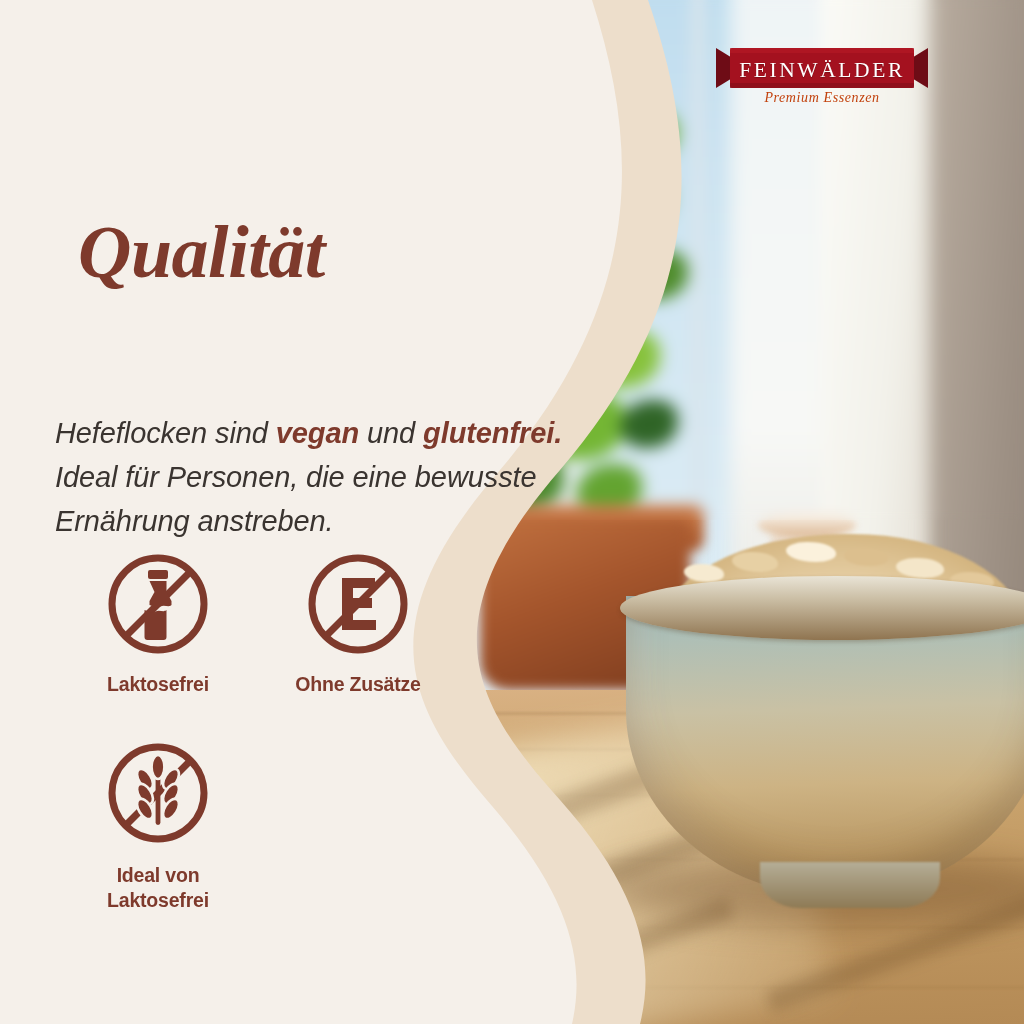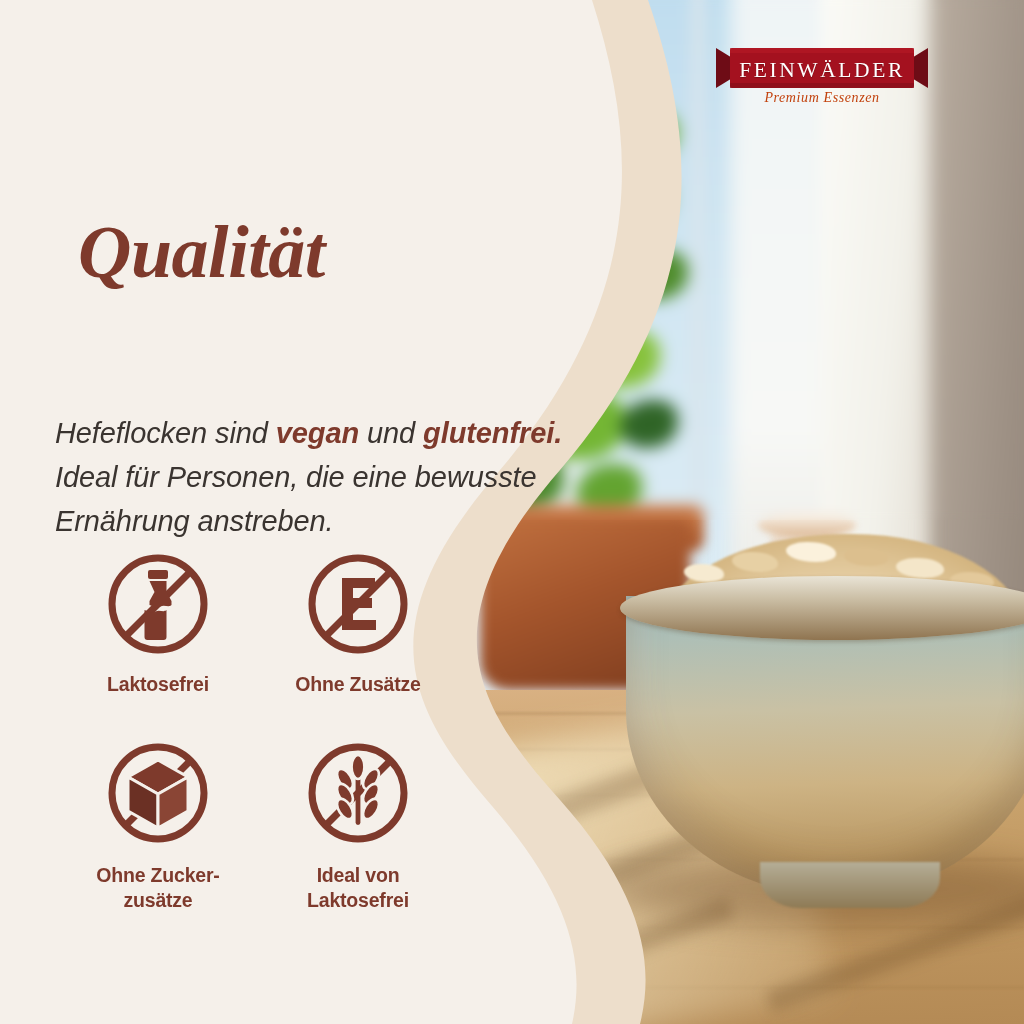--- a/index.html
+++ b/index.html
@@ -275,34 +275,20 @@
               <line x1="23.5" y1="88.5" x2="88.5" y2="23.5"></line>
             </g>
             <path fill="#7E3A2C" d="M40,30 h33 v10 h-22 v10 h19 v10 h-19 v12 h23 v10 h-34 Z"></path>
           </svg>
           <div class="badge-label">Ohne Zusätze</div>
         </div>
       </div>
 
       <div class="badge-row row2">
 
-        <div class="badge">
-          <svg class="badge-icon" viewBox="0 0 112 112">
-            <g fill="none" stroke="#7E3A2C" stroke-width="7">
-              <circle cx="56" cy="56" r="46"></circle>
-              <line x1="23.5" y1="88.5" x2="88.5" y2="23.5"></line>
-            </g>
-            <g stroke="#F5F0EA" stroke-width="3" stroke-linejoin="round">
-              <path fill="#7E3A2C" d="M56,23 L86,40 L56,57 L26,40 Z"></path>
-              <path fill="#6B3024" d="M26,40 L56,57 L56,91 L26,74 Z"></path>
-              <path fill="#8A4535" d="M86,40 L86,74 L56,91 L56,57 Z"></path>
-            </g>
-          </svg>
-          <div class="badge-label"><span>Ohne Zucker-</span><br><span>zusätze</span></div>
-        </div>
 
         <div class="badge">
           <svg class="badge-icon" viewBox="0 0 112 112">
             <g fill="none" stroke="#7E3A2C" stroke-width="7">
               <circle cx="56" cy="56" r="46"></circle>
               <line x1="23.5" y1="88.5" x2="88.5" y2="23.5"></line>
             </g>
             <g fill="#7E3A2C" stroke="#F5F0EA" stroke-width="2.6">
               <rect x="53.6" y="34" width="4.8" height="54" rx="2.4" stroke="none"></rect>
               <ellipse cx="56" cy="30" rx="6.4" ry="12"></ellipse>

